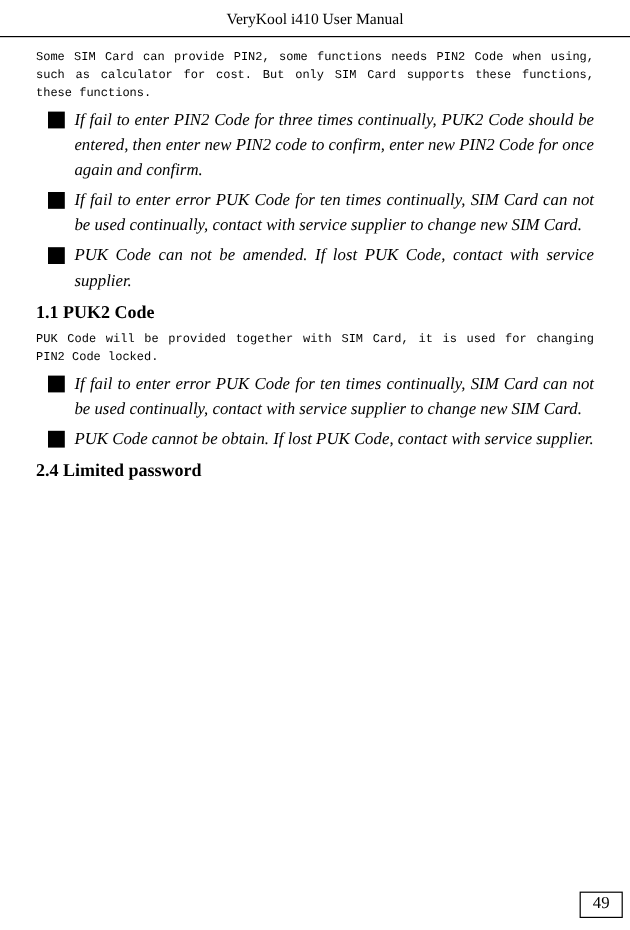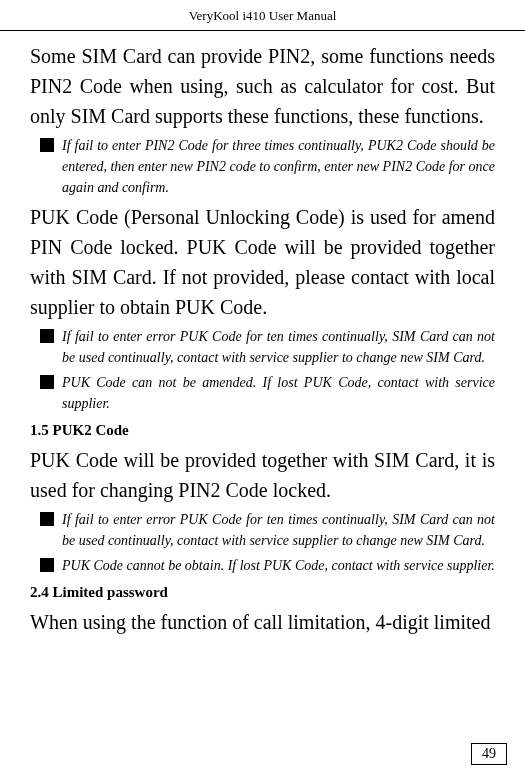--- a/index.html
+++ b/index.html
@@ -42,22 +42,23 @@
     .section-heading {
       font-weight: bold;
       font-size: 15px;
       margin-top: 6px;
       margin-bottom: 3px;
     }
 
     .paragraph {
       text-align: justify;
       margin-bottom: 4px;
-      font-size: 20px;
+      font-size: 10px;
       line-height: 1.5;
+      font-family: Liberation Mono, monospace;
     }
 
     .bullet-list {
       margin-left: 10px;
       margin-bottom: 4px;
     }
 
     .bullet-item {
       display: flex;
       align-items: flex-start;
@@ -78,21 +79,21 @@
       text-align: justify;
       font-size: 14px;
       line-height: 1.5;
       flex: 1;
       font-style: italic;
     }
 
     .page-number-container {
       position: absolute;
       bottom: 10px;
-      right: 18px;
+      right: 6px;
     }
 
     .page-number-box {
       border: 1px solid #000;
       padding: 2px 10px;
       font-size: 14px;
       background: #fff;
     }
   </style>
 </head>
@@ -108,56 +109,50 @@
     <div class="paragraph">
       <span>Some SIM Card can provide PIN2, some functions needs PIN2 Code when using, such as calculator for cost. But only SIM Card supports these functions, these functions.</span>
     </div>
     <div class="bullet-list">
       <div class="bullet-item">
         <div class="bullet-square"></div>
         <div class="bullet-text">If fail to enter PIN2 Code for three times continually, PUK2 Code should be entered, then enter new PIN2 code to confirm, enter new PIN2 Code for once again and confirm.</div>
       </div>
     </div>
 
-    <div class="paragraph">
-      <span>PUK Code (Personal Unlocking Code) is used for amend PIN Code locked. PUK Code will be provided together with SIM Card. If not provided, please contact with local supplier to obtain PUK Code.</span>
-    </div>
     <div class="bullet-list">
       <div class="bullet-item">
         <div class="bullet-square"></div>
         <div class="bullet-text">If fail to enter error PUK Code for ten times continually, SIM Card can not be used continually, contact with service supplier to change new SIM Card.</div>
       </div>
       <div class="bullet-item">
         <div class="bullet-square"></div>
         <div class="bullet-text">PUK Code can not be amended. If lost PUK Code, contact with service supplier.</div>
       </div>
     </div>
 
     <div class="section-heading">
-      <span>1.5 PUK2 Code</span>
+      <span>1.1 PUK2 Code</span>
     </div>
     <div class="paragraph">
       <span>PUK Code will be provided together with SIM Card, it is used for changing PIN2 Code locked.</span>
     </div>
     <div class="bullet-list">
       <div class="bullet-item">
         <div class="bullet-square"></div>
         <div class="bullet-text">If fail to enter error PUK Code for ten times continually, SIM Card can not be used continually, contact with service supplier to change new SIM Card.</div>
       </div>
       <div class="bullet-item">
         <div class="bullet-square"></div>
         <div class="bullet-text">PUK Code cannot be obtain. If lost PUK Code, contact with service supplier.</div>
       </div>
     </div>
 
     <div class="section-heading">
       <span>2.4 Limited password</span>
     </div>
-    <div class="paragraph">
-      <span>When using the function of call limitation, 4-digit limited</span>
-    </div>
 
   </div>
 
   <div class="page-number-container">
     <div class="page-number-box">49</div>
   </div>
 </div>
 
 </body></html>

